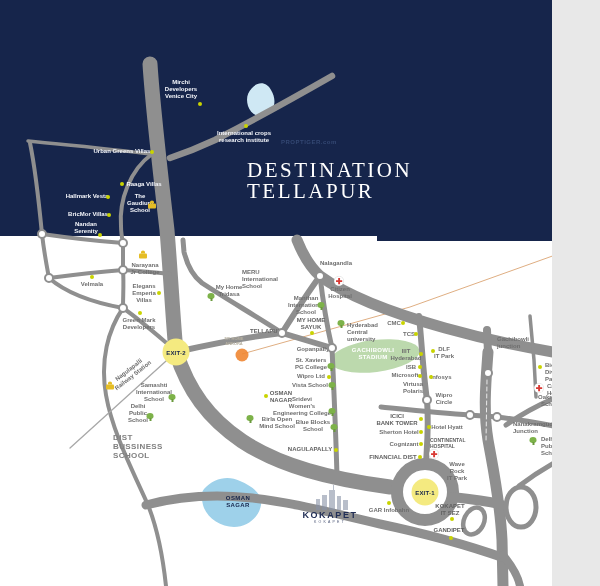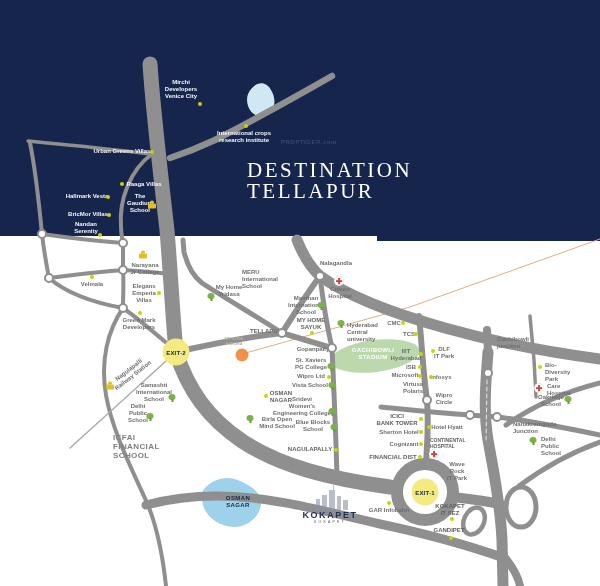--- a/index.html
+++ b/index.html
@@ -1,16 +1,16 @@
 <!DOCTYPE html>
 <html><head>
 <meta charset="utf-8">
 <style>
   html,body{margin:0;padding:0;background:#e8e8e8;}
-  #stage{position:relative;width:600px;height:586px;overflow:hidden;background:#ffffff;
+  #stage{position:relative;width:552px;height:586px;overflow:hidden;background:#ffffff;
          font-family:"Liberation Sans",sans-serif;text-decoration:underline;}
   #roads-svg{position:absolute;left:0;top:0;}
   
   .lbl{position:absolute;font-weight:600;font-size:6px;line-height:1.13;color:#6e6e6e;
        text-align:center;white-space:nowrap;}
   .lbl.w{color:#f4f6fb;font-weight:600;}
   .lbl.b{font-weight:700;color:#616161;}
   .lbl.wb{color:#ffffff;font-weight:700;letter-spacing:.3px;}
   .lbl.navy{color:#16254b;font-weight:700;letter-spacing:.4px;}
   .lbl.faint{color:#b6b0a0;font-weight:600;}
@@ -291,22 +291,22 @@
         <div>Samashti</div>
         <div>International</div>
         <div>School</div>
       </div>
       <div class="lbl" style="left: 138px; top: 403px; transform: translate(-50%, 0px);">
         <div>Delhi</div>
         <div>Public</div>
         <div>School</div>
       </div>
       <div class="lbl g2" style="left: 113px; top: 433px; text-align: left; transform: translate(0px, 0px);">
-        <div>ICFAI</div>
-        <div>FINANCIAL</div>
+        <div>DIST</div>
+        <div>BUSSINESS</div>
         <div>SCHOOL</div>
       </div>
       <div class="lbl" style="left: 131px; top: 366px; transform: translate(-50%, 0px) rotate(-38deg);">
         <div>Nagulapalli</div>
         <div>Railway Station</div>
       </div>
       <div class="lbl b" style="left: 397px; top: 413px; transform: translate(-50%, 0px);">
         <div>ICICI</div>
         <div>BANK TOWER</div>
       </div>

